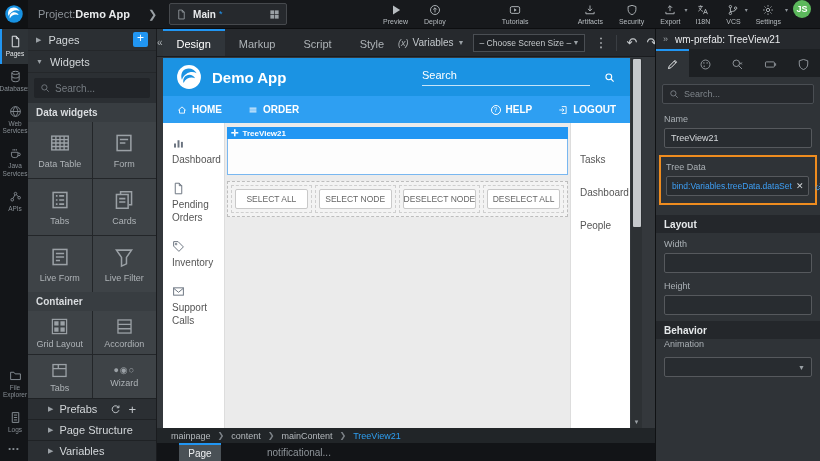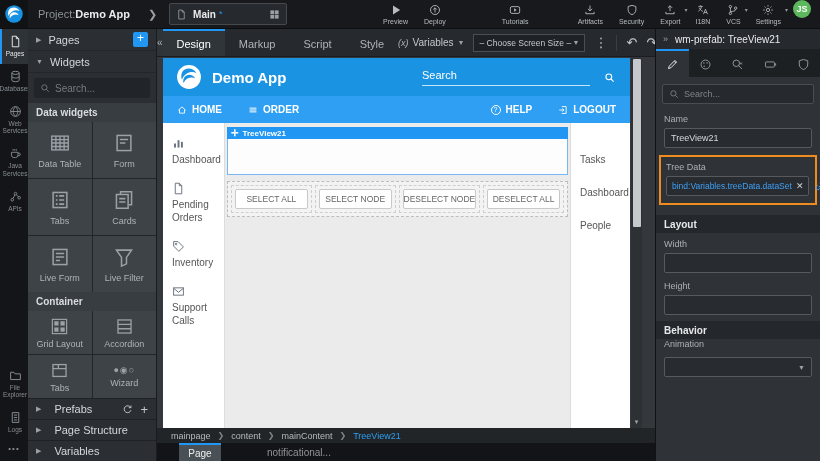--- a/index.html
+++ b/index.html
@@ -56,21 +56,21 @@
   .lp-search input::placeholder { color:#767c82; }
   .section-title { flex:0 0 19px; background:#383d41; color:#d9dcdf; font-weight:bold; font-size:10px;
                    display:flex; align-items:center; padding:0 8px; }
   .tile-grid { display:grid; grid-template-columns:1fr 1fr; gap:1px; background:#232629; }
   .tile { background:#3e4347; display:flex; flex-direction:column; align-items:center; justify-content:center;
           gap:5px; color:#aeb3b7; font-size:9px; }
   .tile.h56 { height:56px; } .tile.h44 { height:43px; gap:3px; }
   .tile svg { width:22px; height:22px; color:#9ba1a6; }
   .tile.h44 svg { width:19px; height:19px; }
   .wizard-glyph { font-size:9px; color:#9ba1a6; letter-spacing:1px; }
-  .collapse-row { flex:0 0 21px; display:flex; align-items:center; gap:13px; padding:0 8px;
+  .collapse-row { flex:0 0 21px; display:flex; align-items:center; gap:6px; padding:0 20px;
                   border-top:1px solid #1f2225; color:#d3d7da; font-size:11px; }
   .collapse-icons { margin-left:auto; display:flex; align-items:center; gap:7px; color:#c3c8cc; }
   .collapse-icons svg { width:11px; height:11px; }
   .plus-glyph { font-size:13px; color:#c3c8cc; }
 
   
   .center { flex:1; min-width:0; display:flex; flex-direction:column; background:#34383c; }
   .toolbar { flex:0 0 28px; background:#26292d; display:flex; align-items:stretch; border-bottom:1px solid #1a1c1f; }
   .tb-collapse { width:17px; background:#2f3438; color:#aeb3b7; display:flex; align-items:center; justify-content:center; font-size:10px; }
   .ct-tab { display:flex; align-items:center; padding:0 14px; color:#aeb3b7; font-size:11px; border-top:2px solid transparent; }

